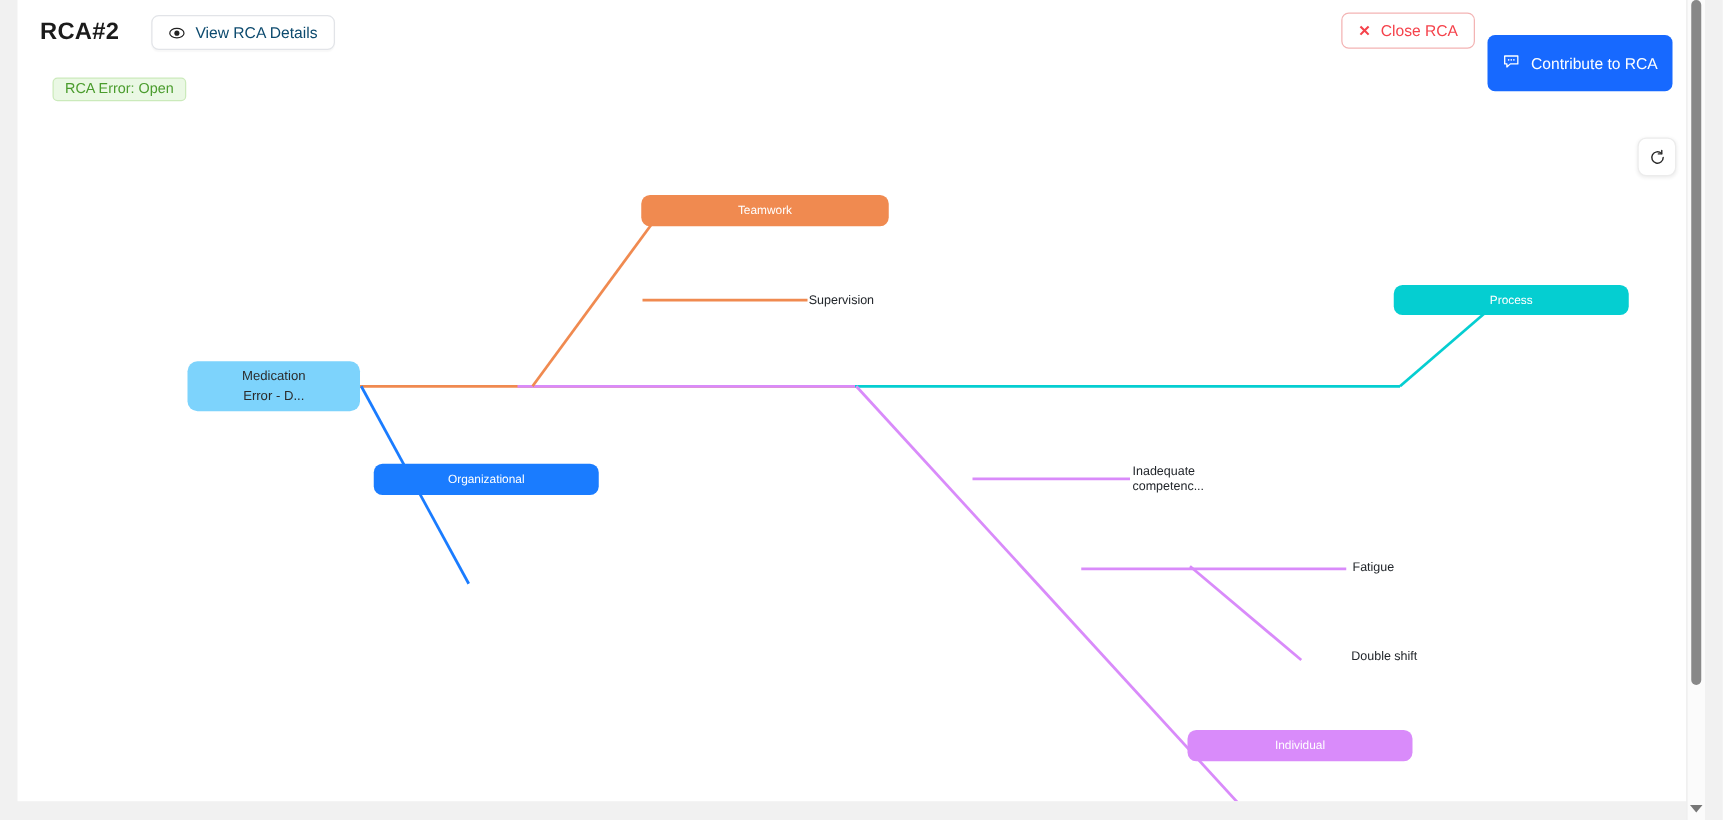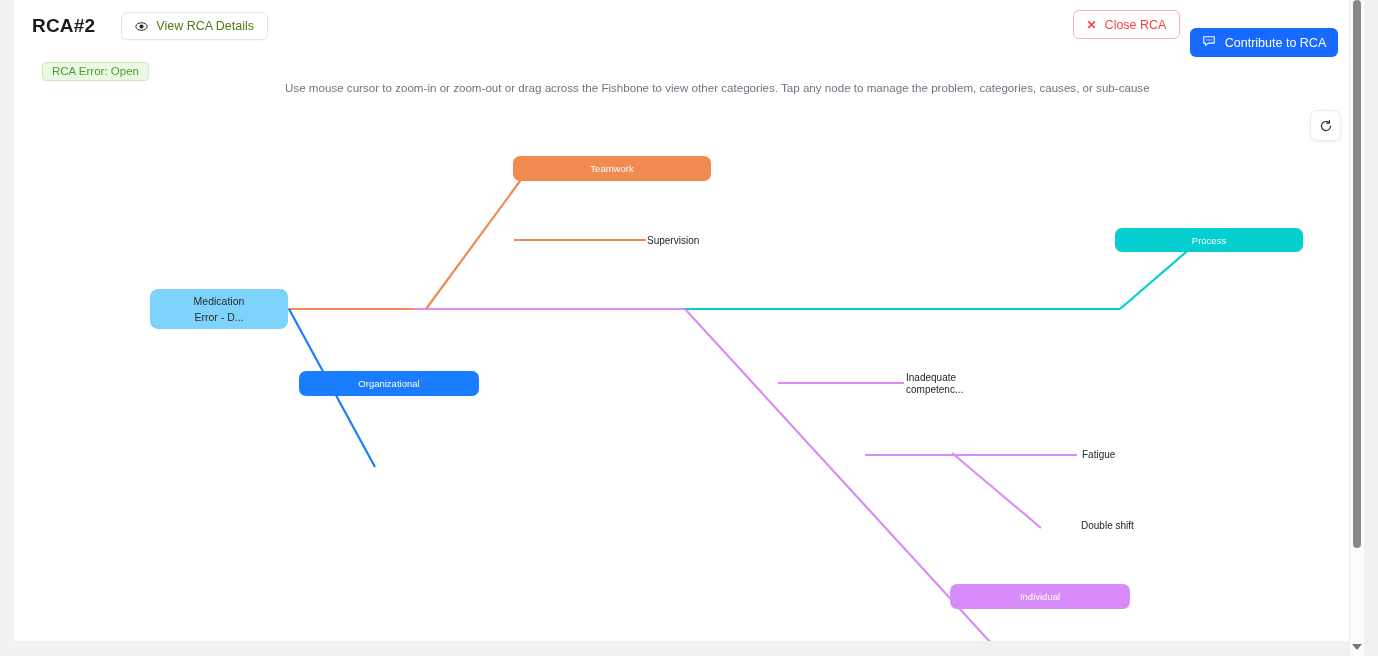--- a/index.html
+++ b/index.html
@@ -54,21 +54,21 @@
   .view-details-btn {
     display: inline-flex;
     align-items: center;
     gap: 8px;
     height: 28px;
     padding: 0 13px;
     background: #ffffff;
     border: 1px solid #e2e4e8;
     border-radius: 6px;
     font-size: 12.5px;
-    color: #4d7c0f;
+    color: #0c4a6e;
     cursor: pointer;
     box-shadow: 0 1px 1px rgba(0,0,0,.03);
   }
   .view-details-btn .eye {
     display: inline-block;
     line-height: 0;
   }
   .status-badge {
     position: absolute;
     left: 28px;
@@ -107,21 +107,21 @@
     font-size: 12px;
     font-weight: bold;
     line-height: 1;
   }
   .contribute-btn {
     display: inline-flex;
     align-items: center;
     justify-content: center;
     gap: 9px;
     width: 148px;
-    height: 29px;
+    height: 45px;
     margin-top: 18px;
     background: #1769ff;
     border: none;
     border-radius: 6px;
     font-size: 12.5px;
     color: #ffffff;
     cursor: pointer;
   }
   .hint-text {
     position: absolute;
@@ -261,21 +261,20 @@
               <path d="M2 3.2h12v7.2H7.2L4 13.2v-2.8H2z" fill="none" stroke="#fff" stroke-width="1.2" stroke-linejoin="round"></path>
               <circle cx="5.6" cy="6.8" r=".75" fill="#fff"></circle>
               <circle cx="8" cy="6.8" r=".75" fill="#fff"></circle>
               <circle cx="10.4" cy="6.8" r=".75" fill="#fff"></circle>
             </svg>
           </span>
           <span>Contribute to RCA</span>
         </button>
       </div>
 
-      <div class="hint-text">Use mouse cursor to zoom-in or zoom-out or drag across the Fishbone to view other categories. Tap any node to manage the problem, categories, causes, or sub-cause</div>
     </div>
 
     <div class="canvas">
 
       <svg width="1336" height="545">
 
         <line x1="261" y1="213" x2="412" y2="213" stroke="#f08a50" stroke-width="2.2"></line>
         <line x1="412" y1="213" x2="672" y2="213" stroke="#f08a50" stroke-width="2.2"></line>
 
         <line x1="400" y1="213" x2="672" y2="213" stroke="#d98bfa" stroke-width="2.2"></line>

